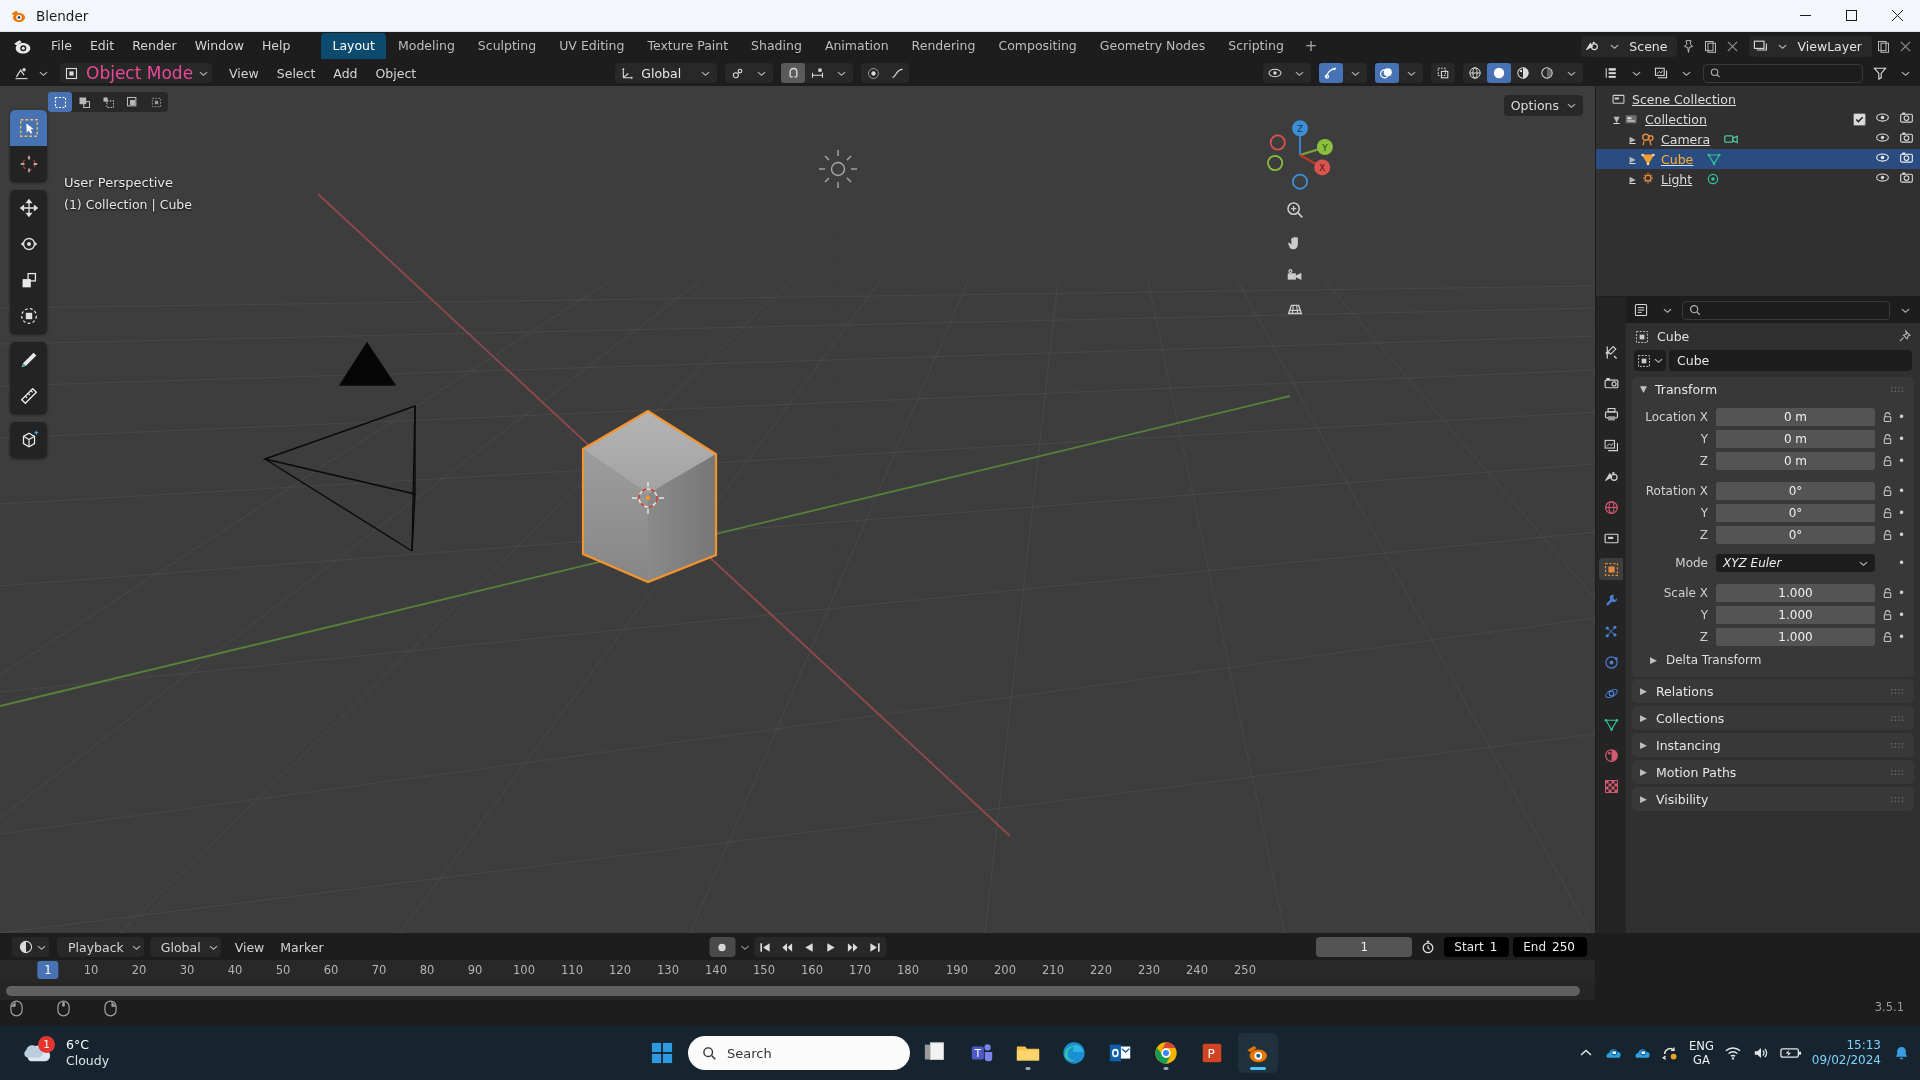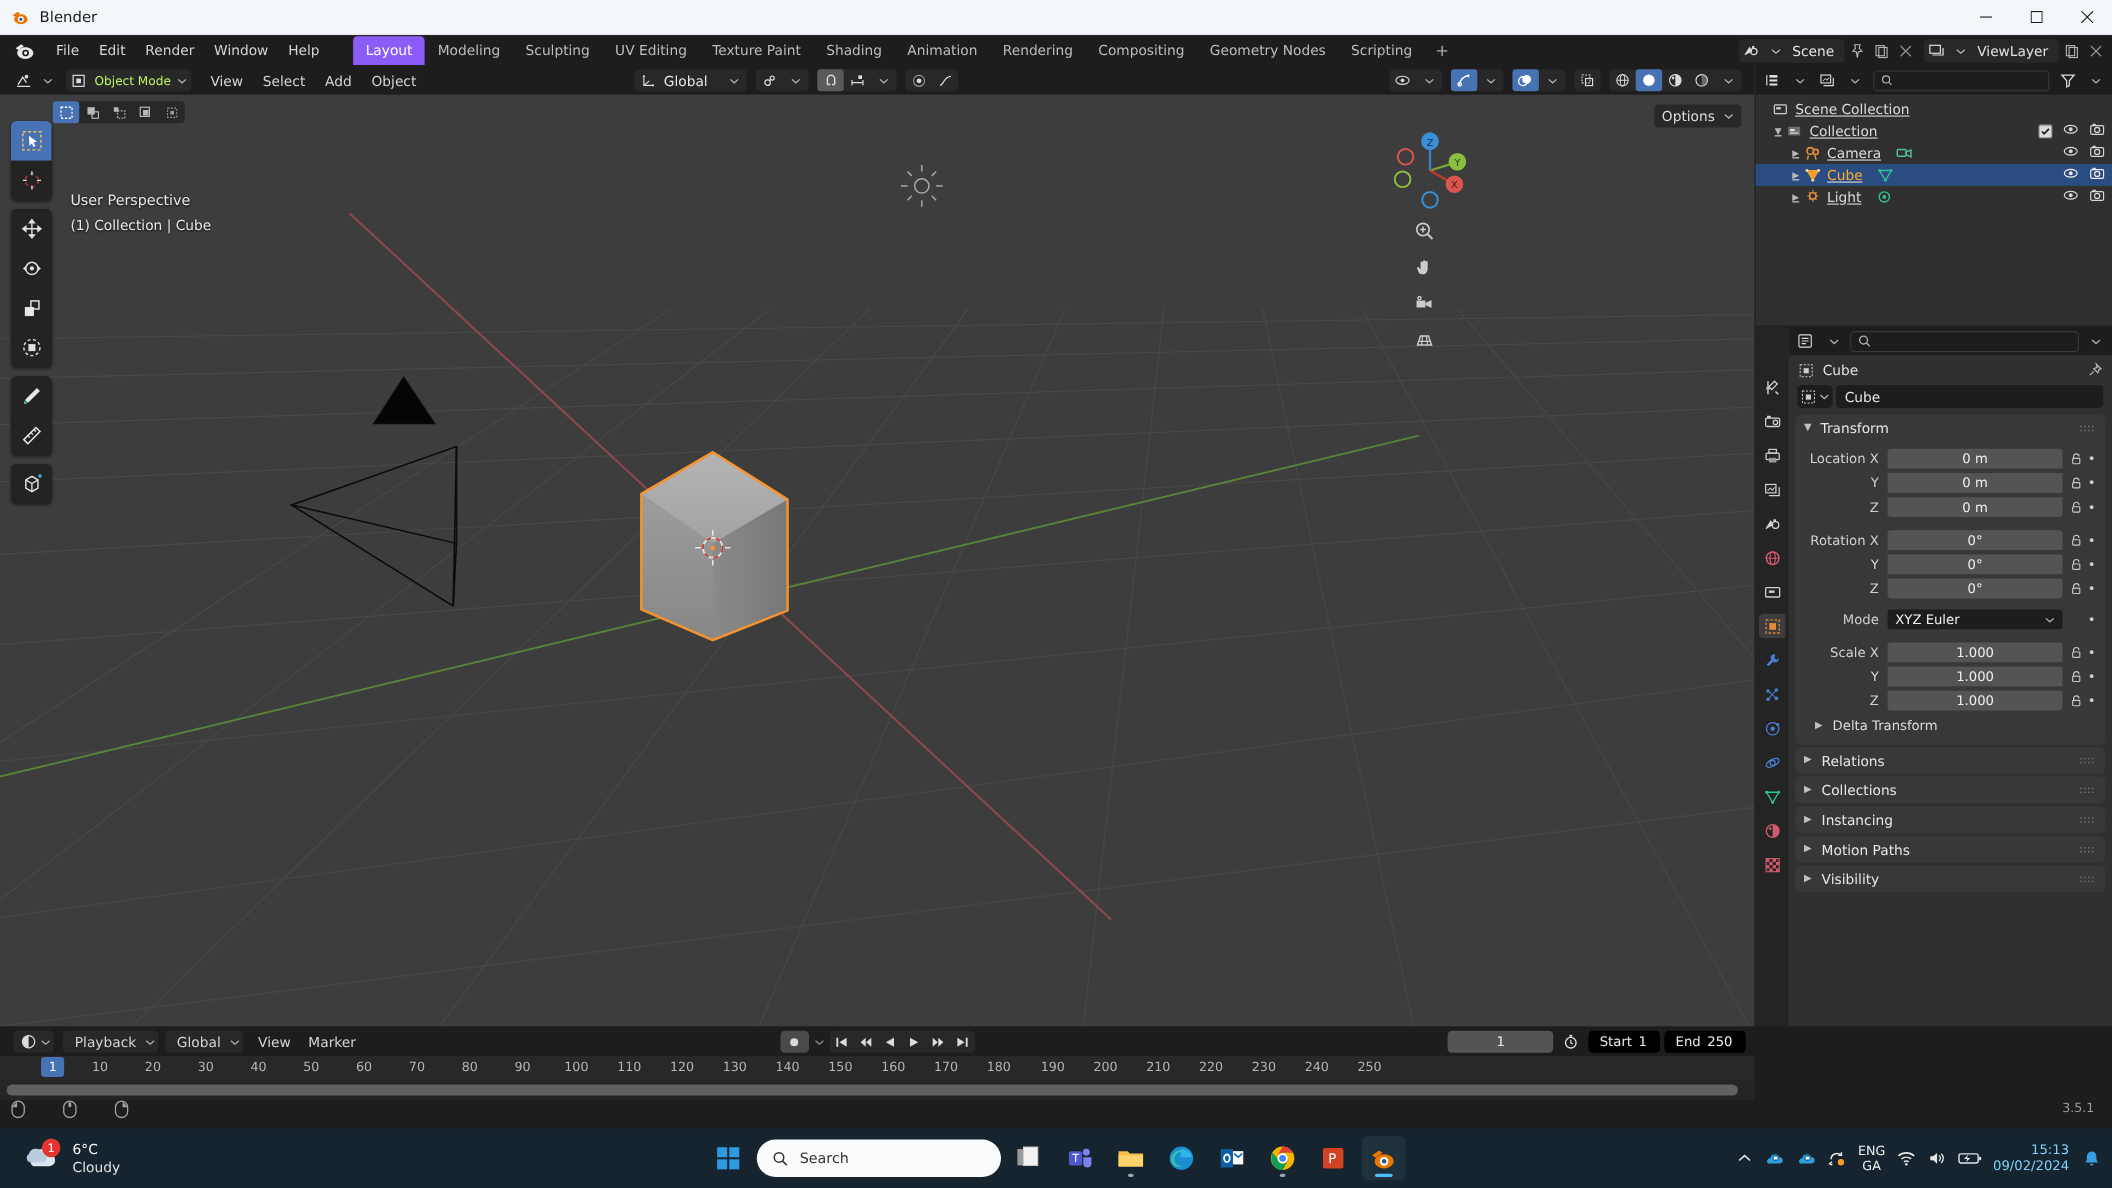--- a/index.html
+++ b/index.html
@@ -33,21 +33,21 @@
   .bl-logo{ width:22px;height:22px;margin:0 8px 0 12px; flex:none;}
   .menu-item{
     padding:2px 9px; font-size:12.5px; color:#d4d4d4; border-radius:3px; line-height:18px;
     white-space:nowrap;
   }
   .wsp-tabs{ display:flex; align-items:center; margin-left:22px; gap:1px;}
   .wsp{
     padding:4px 11px; font-size:12.5px; color:#bdbdbd; border-radius:4px 4px 0 0;
     line-height:18px; white-space:nowrap;
   }
-  .wsp.active{ background:#8b5cf6; color:#ffffff;}
+  .wsp.active{ background:#0c4a6e; color:#ffffff;}
   .plus{ padding:3px 9px; color:#a8a8a8; font-size:15px;}
   .topbar-right{ margin-left:auto; display:flex; align-items:center; padding-right:4px;}
   .scene-box, .viewlayer-box{
     display:flex; align-items:center; background:#282828; border-radius:4px; height:21px;
     margin-left:6px;
   }
   .icon-btn{
     display:flex;align-items:center;justify-content:center;height:21px;min-width:22px;
     color:#d0d0d0;
   }
@@ -64,21 +64,21 @@
   }
   .vp-menu{ padding:2px 9px;font-size:12.5px;color:#d4d4d4;border-radius:3px;}
   .seg{ display:flex;align-items:center;background:#282828;border-radius:4px;height:20px;margin:0 4px;}
   .seg-btn{ display:flex;align-items:center;justify-content:center;min-width:24px;height:20px;}
   .seg-btn.on{ background:#4772b3;border-radius:3px;}
   .seg-btn.on2{ background:#5a5a5a;border-radius:3px;}
   .mode-box{
     display:flex;align-items:center;background:#282828;border-radius:4px;height:20px;
     margin-left:6px; padding-right:4px;
   }
-  .mode-label{ font-size:11px;color:#bef264;padding:0 6px 0 4px;}
+  .mode-label{ font-size:17px;color:#ec4899;padding:0 6px 0 4px;}
 
   
   .grid-layer{ position:absolute;left:0;top:26px;width:1595px;height:847px; }
   .vp-text{ position:absolute; left:64px; top:112px; font-size:13px; color:#e8e8e8;
     text-shadow:0 1px 2px rgba(0,0,0,.85); line-height:22px; z-index:4;}
   .vp-text .l2{ font-size:12.5px; }
 
   
   .tool-col{
     position:absolute;left:10px;top:50px;width:37px;z-index:5;
@@ -172,21 +172,21 @@
   .panel-body{ background:#383838;border-radius:0 0 5px 5px;padding:6px 0 8px 0;}
   .prow{ display:flex;align-items:center;height:20px;margin-bottom:2px;padding:0 6px 0 0;}
   .plabel{ width:84px;text-align:right;font-size:12px;color:#d0d0d0;padding-right:8px;flex:none;}
   .pval{
     flex:1;height:18px;background:#545454;border-radius:3px;display:flex;align-items:center;
     justify-content:center;font-size:12px;color:#f0f0f0;
   }
   .pval.first{ border-radius:3px 3px 0 0;}
   .pval.mid{ border-radius:0;}
   .pval.last{ border-radius:0 0 3px 3px;}
-  .pval.sel-drop{ background:#1d1d1d;justify-content:space-between;padding:0 7px;}
+  .pval.sel-drop{ background:#1d1d1d;justify-content:space-between;padding:0 7px;font-style:italic;}
   .lock{ width:15px;margin-left:5px;display:flex;align-items:center;justify-content:center;flex:none;}
   .dot{ width:13px;display:flex;align-items:center;justify-content:center;flex:none;color:#cfcfcf;font-size:12px;}
   .sub-head{ display:flex;align-items:center;padding:4px 0 2px 18px;font-size:12px;color:#dcdcdc;gap:7px;}
   .closed-panel{
     margin:0 6px 3px 6px;height:24px;background:#383838;border-radius:5px;display:flex;
     align-items:center;padding:0 8px;font-size:12.5px;color:#e6e6e6;gap:7px;
   }
 
   
   .timeline{ position:absolute;left:0;top:934px;width:1595px;height:66px;background:#252525;}

